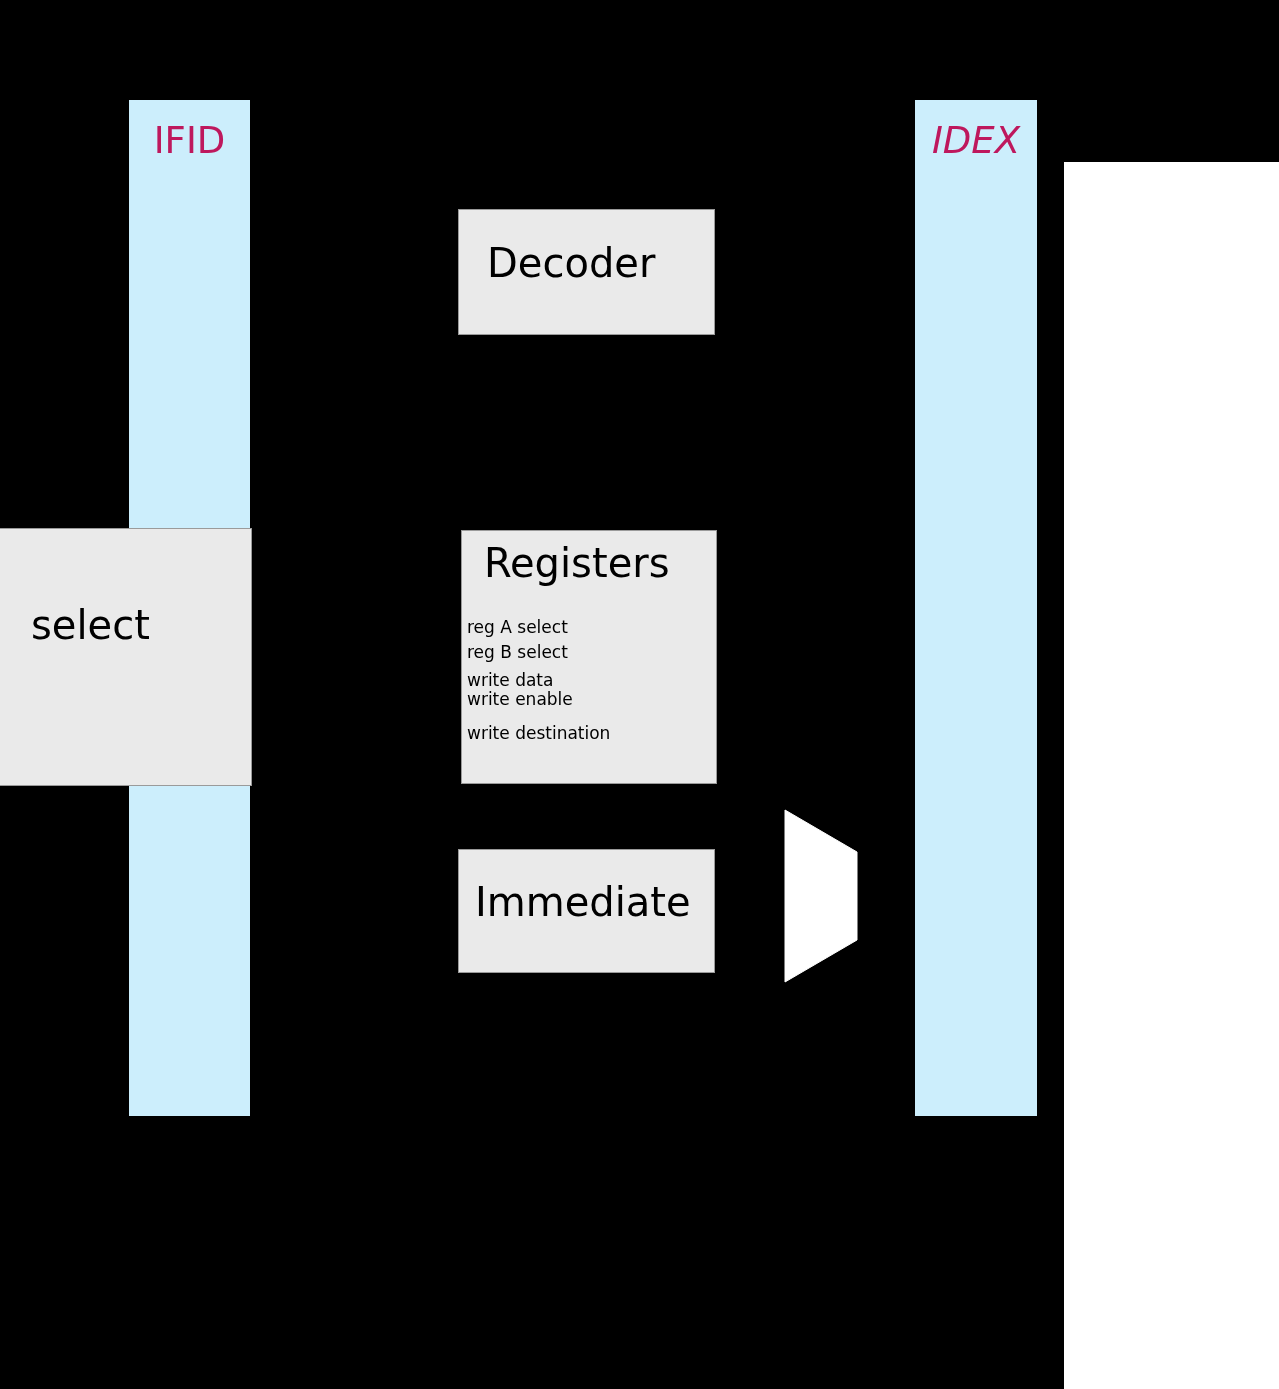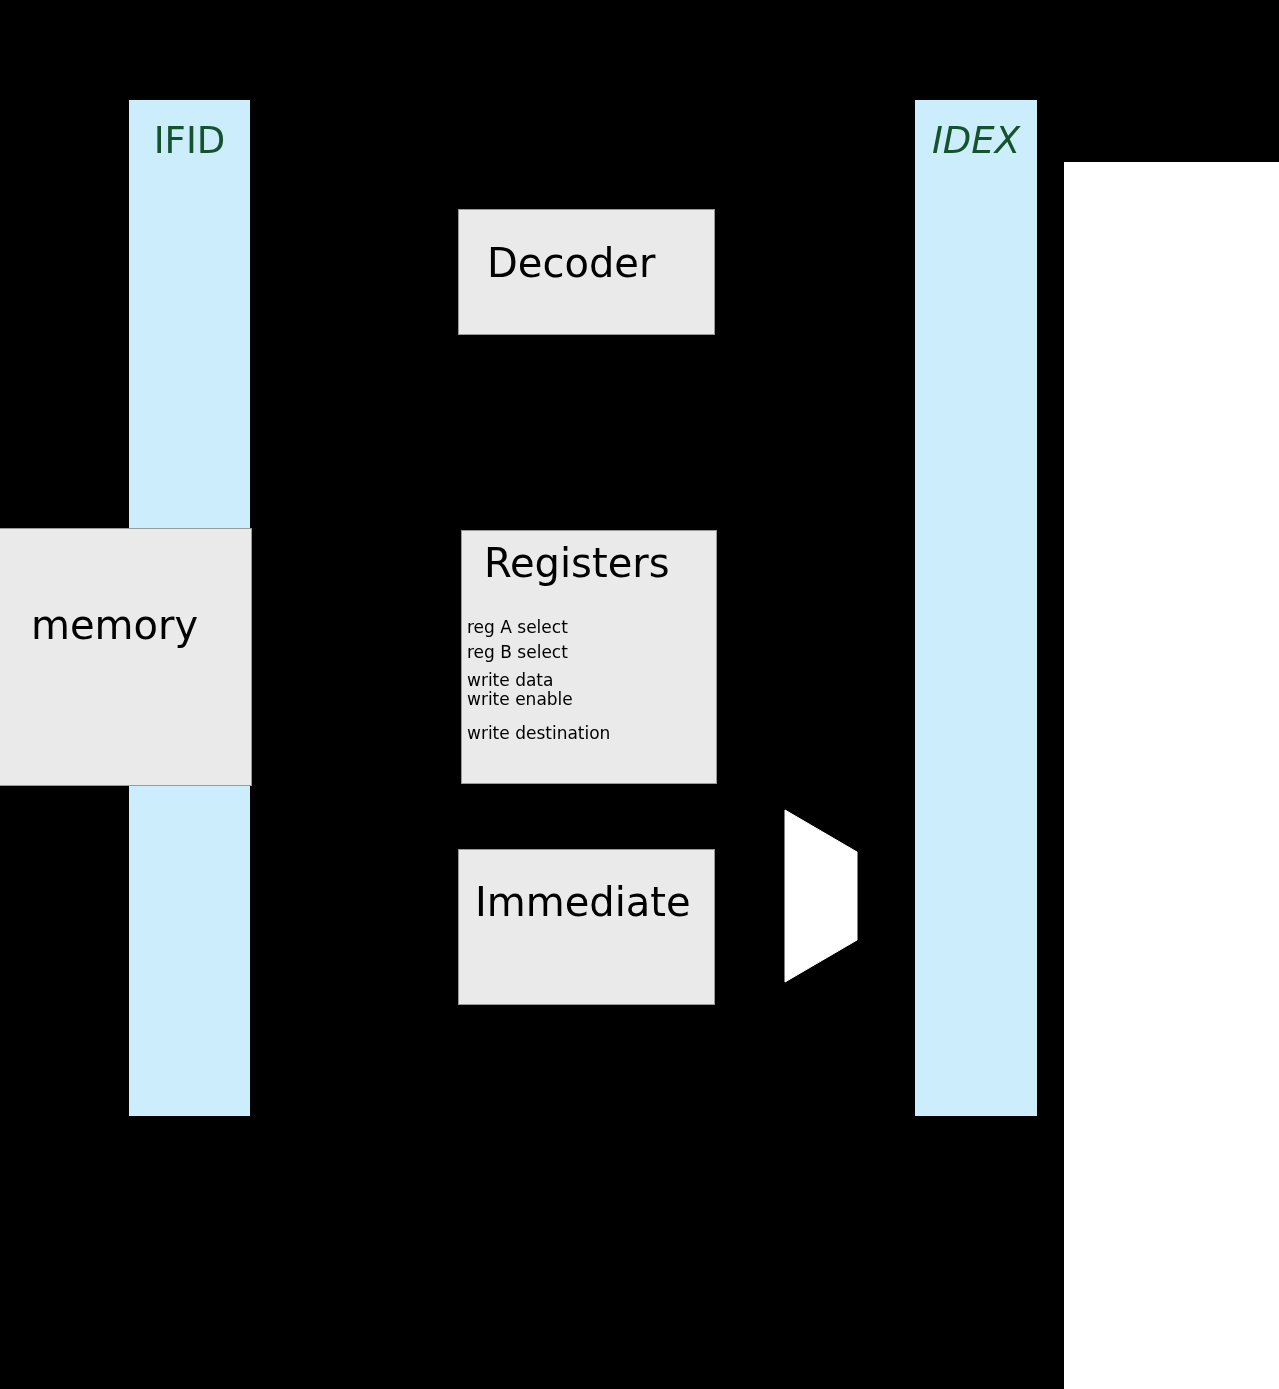--- a/index.html
+++ b/index.html
@@ -27,21 +27,21 @@
     position: absolute;
     background: #CCEEFC;
     border: 1px solid #000000;
     box-sizing: border-box;
   }
   .pipe-bar-label {
     position: absolute;
     left: 0;
     right: 0;
     text-align: center;
-    color: #14532d;
+    color: #be185d;
     font-size: 37px;
     line-height: 1;
     white-space: nowrap;
   }
 
   
   .block {
     position: absolute;
     background: #EAEAEA;
     border: 1px solid #9a9a9a;
@@ -79,38 +79,38 @@
 
   <div class="pipe-bar" style="left:128px; top:99px; width:123px; height:1018px;">
     <span class="pipe-bar-label" style="top:22px;">IFID</span>
   </div>
 
   <div class="pipe-bar" style="left:914px; top:99px; width:124px; height:1018px;font-style:italic;">
     <span class="pipe-bar-label" style="top:22px;">IDEX</span>
   </div>
 
   <div class="block" style="left:-40px; top:528px; width:292px; height:258px;">
-    <span class="block-title" style="left:70px; top:76px;">memory</span>
+    <span class="block-title" style="left:70px; top:76px;">select</span>
   </div>
 
   <div class="block" style="left:461px; top:530px; width:256px; height:254px;">
     <span class="block-title" style="left:22px; top:12px;">Registers</span>
 
     <span class="port-label" style="left:5px; top:88px;">reg A select</span>
     <span class="port-label" style="left:5px; top:113px;">reg B select</span>
     <span class="port-label" style="left:5px; top:141px;">write data</span>
     <span class="port-label" style="left:5px; top:160px;">write enable</span>
     <span class="port-label" style="left:5px; top:194px;">write destination</span>
   </div>
 
   <div class="block" style="left:458px; top:209px; width:257px; height:126px;">
     <span class="block-title" style="left:28px; top:33px;">Decoder</span>
   </div>
 
-  <div class="block" style="left:458px; top:849px; width:257px; height:156px;">
+  <div class="block" style="left:458px; top:849px; width:257px; height:124px;">
     <span class="block-title" style="left:16px; top:32px;">Immediate</span>
   </div>
 
   <div class="mux" style="left:783px; top:808px; width:78px; height:176px;">
     <svg width="78" height="176" viewBox="0 0 78 176" xmlns="http://www.w3.org/2000/svg">
       <polygon points="2,2 74,44 74,132 2,174" fill="#ffffff" stroke="#ffffff" stroke-width="1"></polygon>
     </svg>
   </div>
 
 </div>

